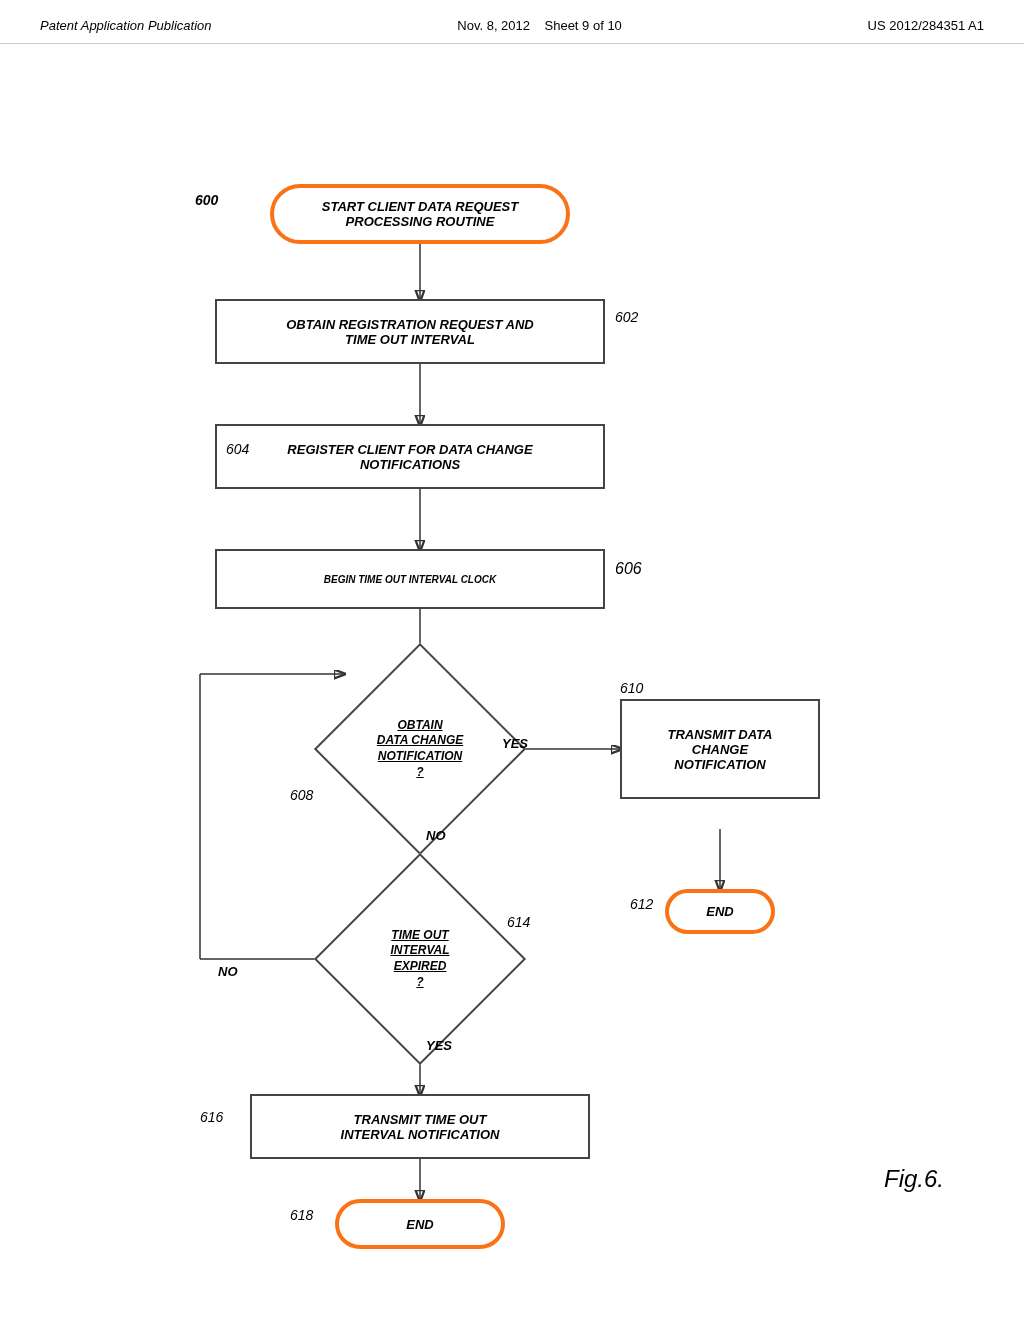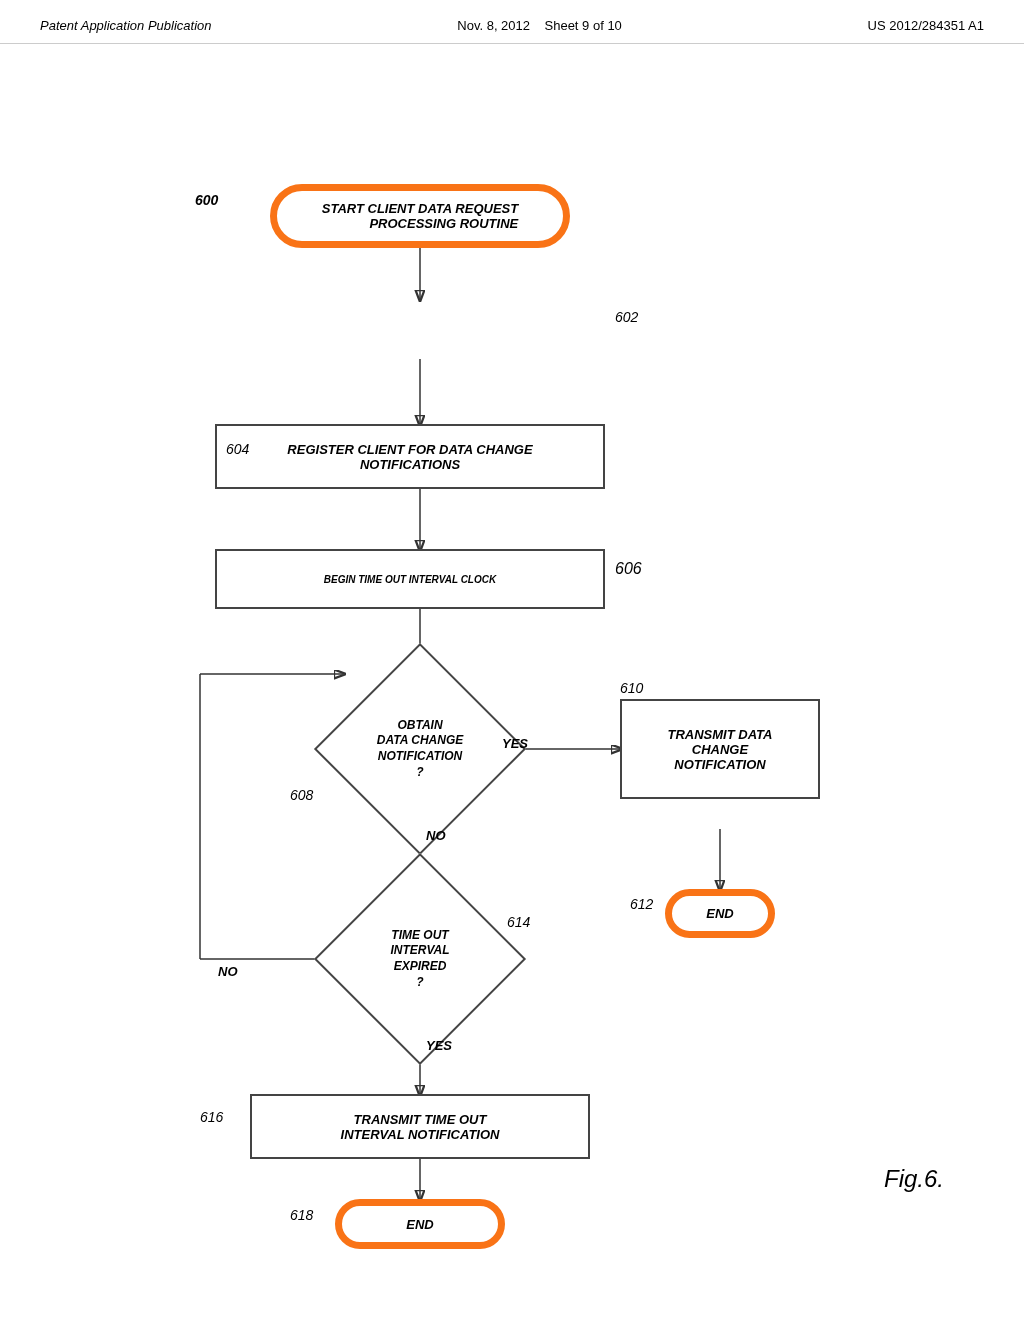--- a/index.html
+++ b/index.html
@@ -45,44 +45,44 @@
     
     .shape {
       position: absolute;
       display: flex;
       align-items: center;
       justify-content: center;
       text-align: center;
     }
 
     .stadium {
-      border: 7px solid #f97316;
+      border: 4px solid #f97316;
       border-radius: 50px;
       background: #fff;
       font-style: italic;
       font-weight: bold;
       font-size: 13px;
       padding: 10px 20px;
-      text-align: right;
     }
 
     .rect {
       border: 2px solid #444;
       background: #fff;
       font-style: italic;
       font-weight: bold;
       font-size: 13px;
       padding: 10px 15px;
     }
 
     .diamond-wrapper {
       position: absolute;
       display: flex;
       align-items: center;
       justify-content: center;
+      text-decoration: underline;
     }
 
     .diamond {
       width: 150px;
       height: 150px;
       position: relative;
       display: flex;
       align-items: center;
       justify-content: center;
     }
@@ -181,20 +181,24 @@
   </svg>
 
   <div class="shape stadium" style="left: 270px; top: 140px; width: 300px; min-height: 60px;">
     <span style="white-space: pre-line; font-style:italic; font-weight:bold; font-size:13px;">START CLIENT DATA REQUEST
 PROCESSING ROUTINE</span>
   </div>
   <div class="label" style="left: 195px; top: 148px;">
     <span style="font-style:italic; font-weight:bold; font-size:14px;">600</span>
   </div>
 
+  <div class="shape rect" style="left: 215px; top: 255px; width: 390px; min-height: 65px;">
+    <span style="white-space: pre-line; font-style:italic; font-weight:bold; font-size:13px;">OBTAIN REGISTRATION REQUEST AND
+TIME OUT INTERVAL</span>
+  </div>
   <div class="label" style="left: 615px; top: 265px;">
     <span style="font-style:italic; font-size:14px;">602</span>
   </div>
 
   <div class="shape rect" style="left: 215px; top: 380px; width: 390px; min-height: 65px; justify-content: center;">
     <span style="white-space: pre-line; font-style:italic; font-weight:bold; font-size:13px;">REGISTER CLIENT FOR DATA CHANGE
 NOTIFICATIONS</span>
   </div>
   <div class="label" style="left: 178px; top: 397px;">
     <span style="font-style:italic; font-size:14px;margin-left:48px;">604</span>

